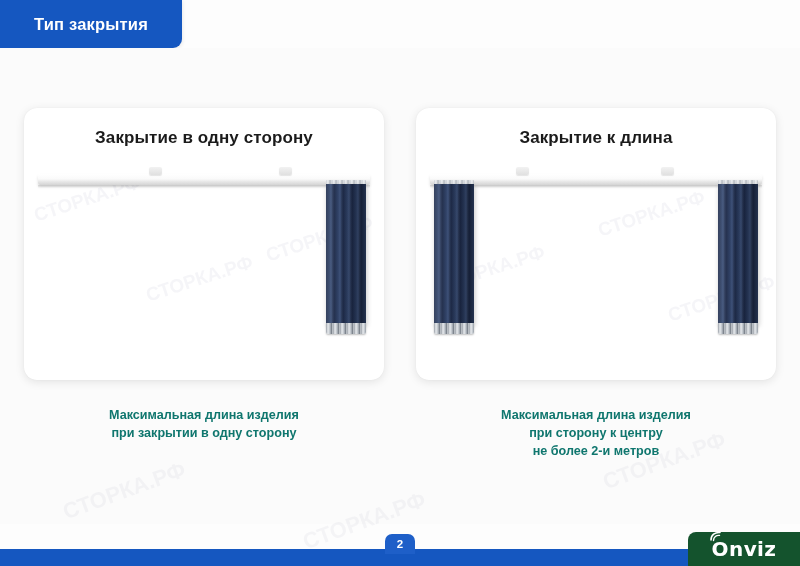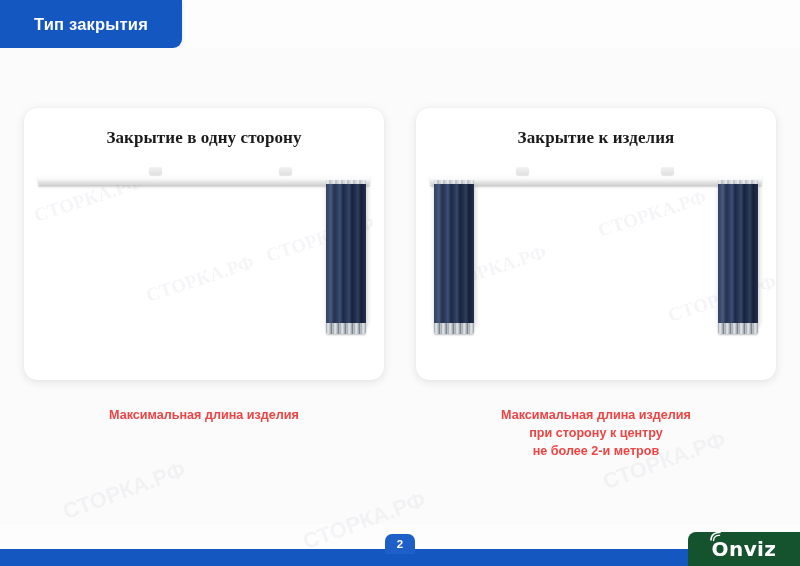--- a/index.html
+++ b/index.html
@@ -70,21 +70,20 @@
   }
 
   .card {
     width: 360px;
     height: 272px;
     background: #ffffff;
     border-radius: 13px;
     box-shadow: 0 2px 10px rgba(0,0,0,0.10), 0 0 1px rgba(0,0,0,0.08);
     position: relative;
     overflow: hidden;
-    font-family: Liberation Serif, serif;
   }
 
   .card-title {
     position: absolute;
     left: 0;
     right: 0;
     top: 20px;
     text-align: center;
     font-size: 17px;
     font-weight: bold;
@@ -199,21 +198,21 @@
     background: repeating-linear-gradient(90deg,#cfd3d8 0px,#f2f4f6 2px,#b6bbc1 4px,#e3e6e9 6px);
     border-radius: 1px;
   }
 
   
   .caption {
     margin-top: 27px;
     text-align: center;
     font-size: 12.6px;
     font-weight: bold;
-    color: #ef4444;
+    color: #0f766e;
     line-height: 1.42;
   }
   .caption div { white-space: nowrap; }
 
   
   .footer {
     position: absolute;
     left: 0;
     right: 0;
     bottom: 0;
@@ -310,26 +309,27 @@
             <div class="curtain" style="right:18px;">
               <div class="topclips"></div>
               <div class="fabric"></div>
               <div class="weights"></div>
             </div>
           </div>
         </div>
 
         <div class="caption">
           <div>Максимальная длина изделия</div>
+          <div>при закрытии в одну сторону</div>
         </div>
       </div>
 
       <div class="card-col">
         <div class="card">
-          <div class="card-title">Закрытие к изделия</div>
+          <div class="card-title">Закрытие к длина</div>
 
           <span class="wm" style="left:20px; top:150px;">СТОРКА.РФ</span>
           <span class="wm" style="left:180px; top:95px;">СТОРКА.РФ</span>
           <span class="wm" style="left:250px; top:180px;">СТОРКА.РФ</span>
 
           <div class="product">
             <div class="rail"></div>
             <div class="bracket" style="left:100px;"></div>
             <div class="bracket" style="left:245px;"></div>
 

